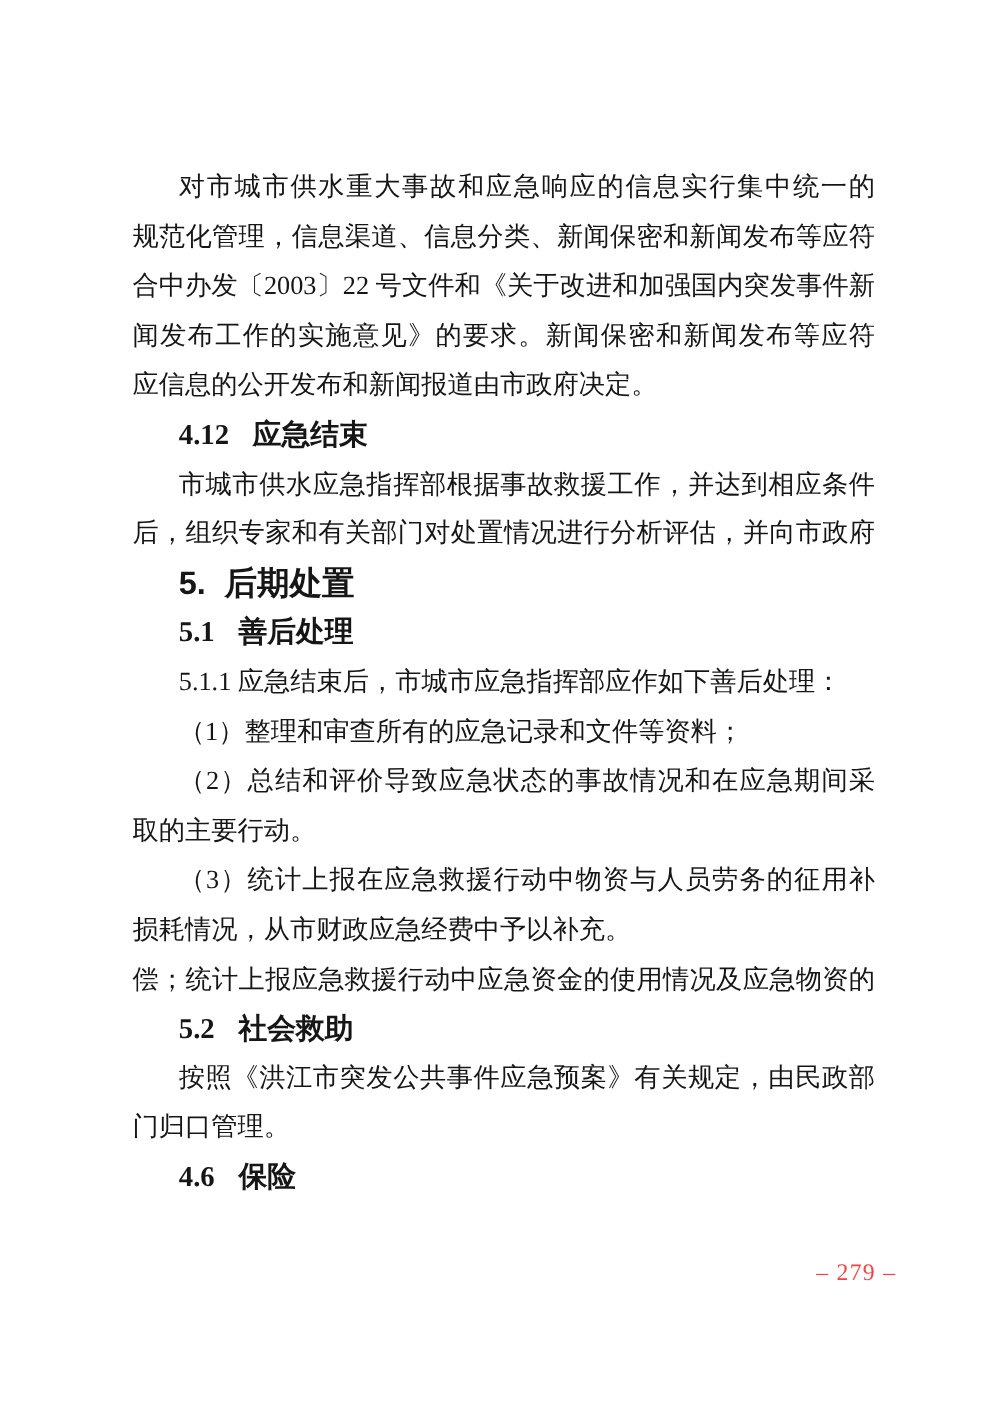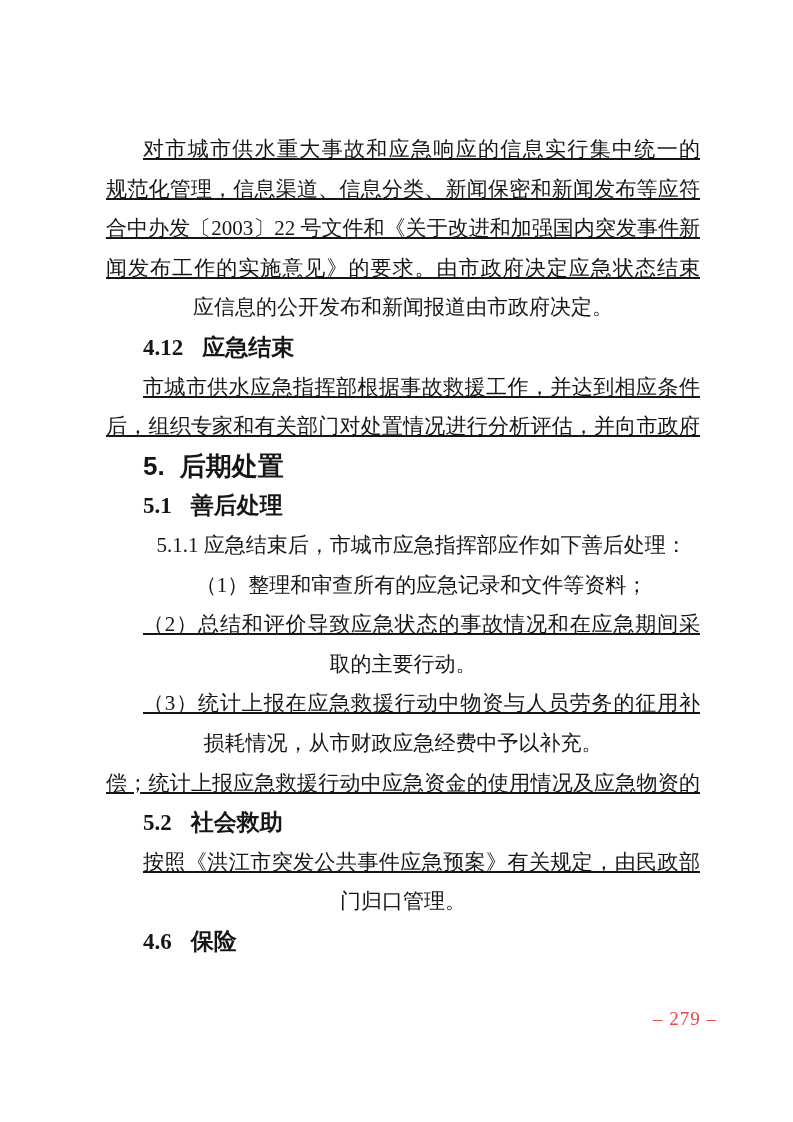--- a/index.html
+++ b/index.html
@@ -22,28 +22,26 @@
     top: 130px;
     width: 594px;
   }
   .para { margin: 0; padding: 0; }
   .line {
     display: block;
     height: 39.6px;
     line-height: 39.6px;
     font-size: 21px;
     white-space: nowrap;
-    text-align: center;
   }
   
   .line.fill {
     white-space: normal;
     text-align: justify;
     text-align-last: justify;
-    text-decoration: underline;
   }
   .line.indent { padding-left: 37px; }
 
   .heading2 {
     height: 39.6px;
     line-height: 39.6px;
     padding-left: 37px;
     font-size: 23px;
     font-weight: bold;
     font-family: "Liberation Serif", "DejaVu Serif", serif;
@@ -73,21 +71,21 @@
 </head>
 <body>
 
 <div class="page">
   <div class="content">
 
     <div class="para">
       <span class="line fill indent">对市城市供水重大事故和应急响应的信息实行集中统一的</span>
       <span class="line fill">规范化管理，信息渠道、信息分类、新闻保密和新闻发布等应符</span>
       <span class="line fill">合中办发〔2003〕22 号文件和《关于改进和加强国内突发事件新</span>
-      <span class="line fill">闻发布工作的实施意见》的要求。由市政府决定应急状态结束</span>
+      <span class="line fill">闻发布工作的实施意见》的要求。新闻保密和新闻发布等应符</span>
       <span class="line">应信息的公开发布和新闻报道由市政府决定。</span>
     </div>
 
     <div class="heading2">
       <span class="hnum">4.12</span><span class="htitle">应急结束</span>
     </div>
 
     <div class="para">
       <span class="line fill indent">市城市供水应急指挥部根据事故救援工作，并达到相应条件</span>
       <span class="line fill">后，组织专家和有关部门对处置情况进行分析评估，并向市政府</span>

